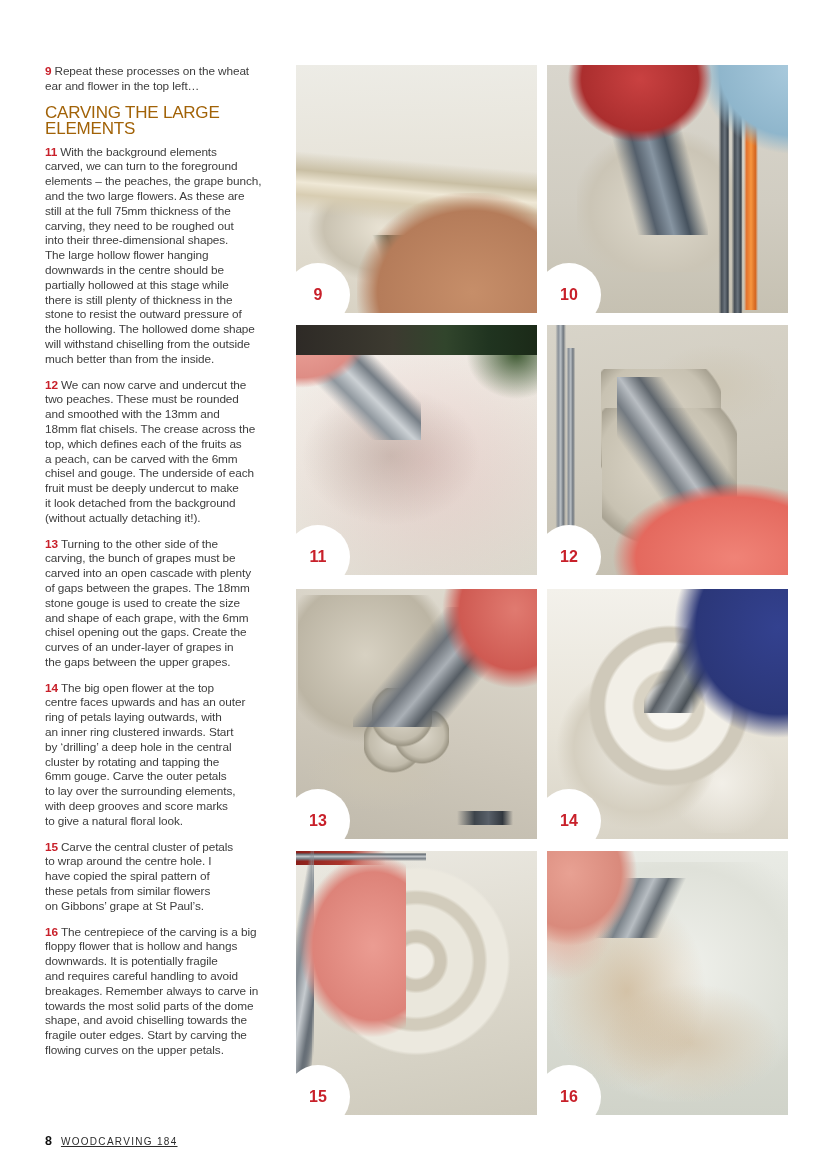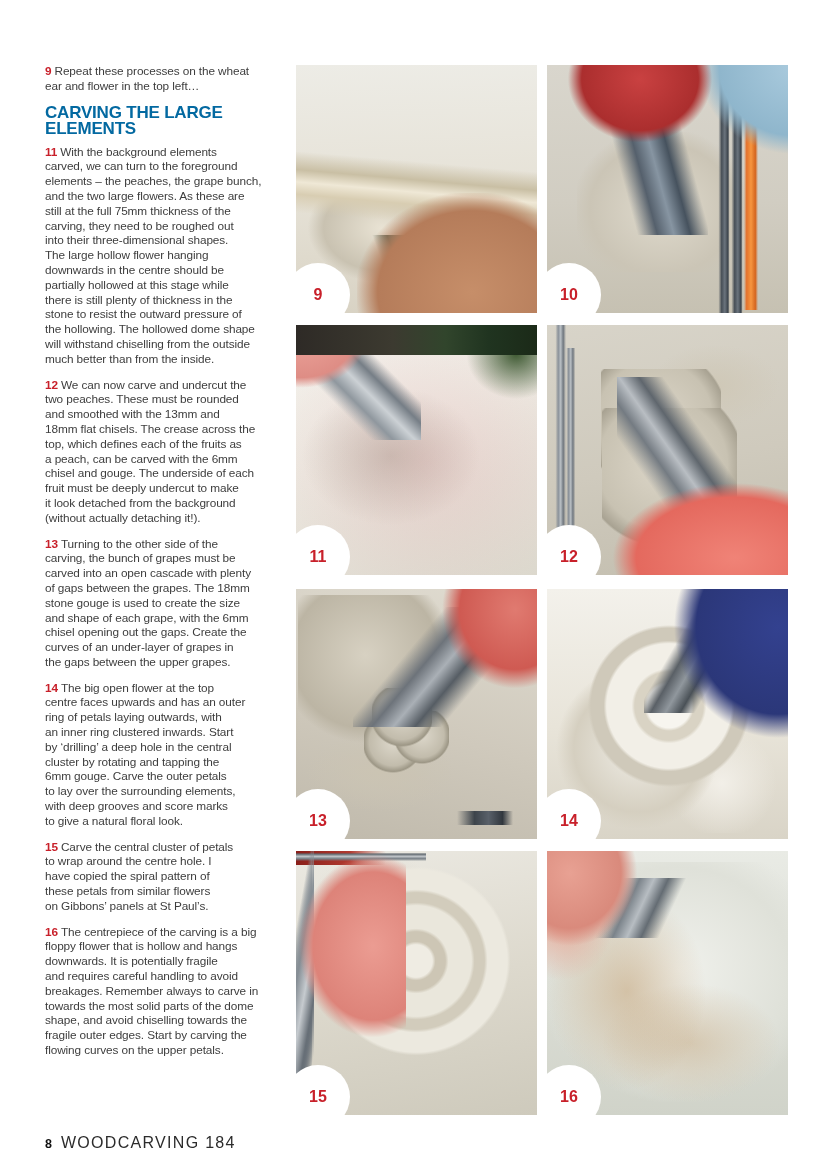--- a/index.html
+++ b/index.html
@@ -9,21 +9,21 @@
   }
   
   .text-col{
     position:absolute;left:45px;top:64px;width:248px;
     font-size:11.8px;line-height:14.8px;letter-spacing:-0.1px;
   }
   .step{margin:0 0 11px 0;}
   .step-text{white-space:pre-line;}
   .num{color:#c8202a;font-weight:bold;margin-right:3px;}
   .heading{
-    font-size:17px;line-height:16.5px;font-weight:bold;color:#0369a1;
+    font-size:17px;line-height:16.5px;font-weight:normal;color:#a16207;
     margin:10px 0 7px 0;letter-spacing:-0.2px;max-width:215px;
   }
   
   .photo-grid{position:absolute;left:296px;top:65px;width:492px;height:1050px;}
   .photo{position:absolute;margin:0;background-color:#d9d5ca;background-repeat:no-repeat;}
   .pos9 {left:0;  top:0;  width:241px;height:248px;}
   .pos10{left:251px;top:0; width:241px;height:248px;}
   .pos11{left:0;  top:260px;width:241px;height:250px;}
   .pos12{left:251px;top:260px;width:241px;height:250px;}
   .pos13{left:0;  top:524px;width:241px;height:250px;}
@@ -137,21 +137,21 @@
     background-size:120px 130px,90px 110px,150px 60px,160px 200px,180px 120px,260px 240px,100% 100%;
     background-position:-25px -30px,-20px 14%,16% 13%,0% 62%,88% 92%,60% 46%,0 0;
   }
 
   
   .footer{
     position:absolute;left:45px;top:1134px;font-size:12px;color:#222222;
     display:flex;align-items:baseline;
   }
   .footer b{font-weight:bold;color:#111;margin-right:9px;font-size:12.5px;}
-  .footer span{letter-spacing:1.3px;font-size:16px;color:#2c2c2c;}
+  .footer span{letter-spacing:1.3px;font-size:10px;color:#2c2c2c;text-decoration:underline;}
 </style>
 </head>
 <body>
 
 <div class="page">
 
   <div class="text-col">
     <p class="step"><b class="num">9</b><span class="step-text">Repeat these processes on the wheat
 ear and flower in the top left…</span></p>
 
@@ -198,21 +198,21 @@
 by ‘drilling’ a deep hole in the central
 cluster by rotating and tapping the
 6mm gouge. Carve the outer petals
 to lay over the surrounding elements,
 with deep grooves and score marks
 to give a natural floral look.</span></p>
     <p class="step"><b class="num">15</b><span class="step-text">Carve the central cluster of petals
 to wrap around the centre hole. I
 have copied the spiral pattern of
 these petals from similar flowers
-on Gibbons’ panels at St Paul’s.</span></p>
+on Gibbons’ grape at St Paul’s.</span></p>
     <p class="step"><b class="num">16</b><span class="step-text">The centrepiece of the carving is a big
 floppy flower that is hollow and hangs
 downwards. It is potentially fragile
 and requires careful handling to avoid
 breakages. Remember always to carve in
 towards the most solid parts of the dome
 shape, and avoid chiselling towards the
 fragile outer edges. Start by carving the
 flowing curves on the upper petals.</span></p>
   </div>

